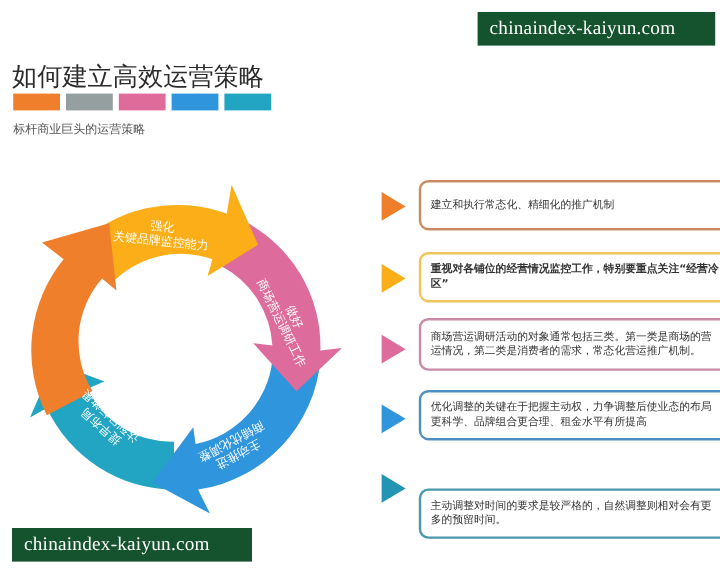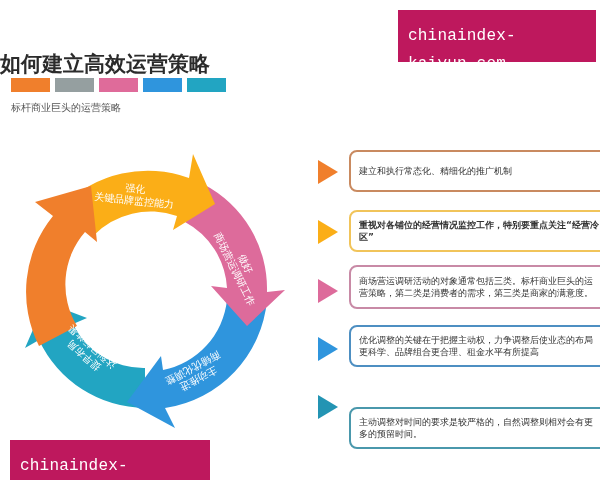--- a/index.html
+++ b/index.html
@@ -1,22 +1,22 @@
 <!DOCTYPE html>
 <html><head>
 <meta charset="utf-8">
 <style>
   html,body{margin:0;padding:0;}
   body{width:600px;height:480px;background:#ffffff;position:relative;overflow:hidden;
        font-family:"DejaVu Sans","Liberation Sans",sans-serif;}
-  .wm{position:absolute;background:#be185d;color:#ffffff;font-family:Liberation Mono, monospace;
-      font-size:16px;line-height:28px;padding:12px 10px;letter-spacing:0.2px;}
+  .wm{position:absolute;background:#14532d;color:#ffffff;font-family:Liberation Serif, serif;
+      font-size:16px;line-height:28px;padding:0 10px;letter-spacing:0.2px;}
   .wm-top{left:398px;top:10px;width:178px;height:28px;}
   .wm-bottom{left:10px;top:440px;width:180px;height:28px;}
-  .title{position:absolute;left:0;top:50px;font-size:21px;font-weight:bold;color:#2b2b2b;letter-spacing:0px;}
+  .title{position:absolute;left:10px;top:50px;font-size:21px;font-weight:normal;color:#2b2b2b;letter-spacing:0px;}
   .swatches{position:absolute;left:11px;top:78px;display:flex;gap:5px;}
   .swatch{width:39px;height:14px;}
   .subtitle{position:absolute;left:11px;top:101px;font-size:10px;color:#555;font-family:Liberation Mono, monospace;}
   .cycle{position:absolute;left:15px;top:140px;width:290px;height:300px;}
   .cycle text{font-family:"DejaVu Sans",sans-serif;fill:#fff;font-size:10px;}
   .items{position:absolute;left:316px;top:150px;width:270px;}
   .item{position:absolute;left:0;width:270px;}
   .tri{position:absolute;left:2px;width:0;height:0;border-top:12px solid transparent;border-bottom:12px solid transparent;border-left:20px solid #f07f2c;}
   .box{position:absolute;left:33px;width:260px;border:2px solid #3b82f6;border-radius:8px;background:#fff;
        font-size:9px;line-height:12px;color:#333;padding:0 8px;box-sizing:border-box;display:flex;align-items:center;}
@@ -79,21 +79,21 @@
   </div>
   <div class="item" style="top:60px;">
     <div class="tri" style="top:10px;border-left-color:#fbae17;"></div>
     <div class="box" style="top:0;height:42px;border-color:#f1c45a;font-weight:bold;">
       <span>重视对各铺位的经营情况监控工作，特别要重点关注“经营冷区”</span>
     </div>
   </div>
   <div class="item" style="top:115px;">
     <div class="tri" style="top:14px;border-left-color:#dd6b9b;"></div>
     <div class="box" style="top:0;height:44px;border-color:#c88aa6;">
-      <span>商场营运调研活动的对象通常包括三类。标杆商业巨头的运营策略，第二类是消费者的需求，第三类是商家的满意度。</span>
+      <span>商场营运调研活动的对象通常包括三类。第一类是商场的营运情况，第二类是消费者的需求，常态化营运推广机制。</span>
     </div>
   </div>
   <div class="item" style="top:175px;">
     <div class="tri" style="top:12px;border-left-color:#2f95dd;"></div>
     <div class="box" style="top:0;height:42px;border-color:#4d8fc2;justify-content:center;">
       <span>优化调整的关键在于把握主动权，力争调整后使业态的布局更科学、品牌组合更合理、租金水平有所提高</span>
     </div>
   </div>
   <div class="item" style="top:233px;">
     <div class="tri" style="top:12px;border-left-color:#2394b3;"></div>

